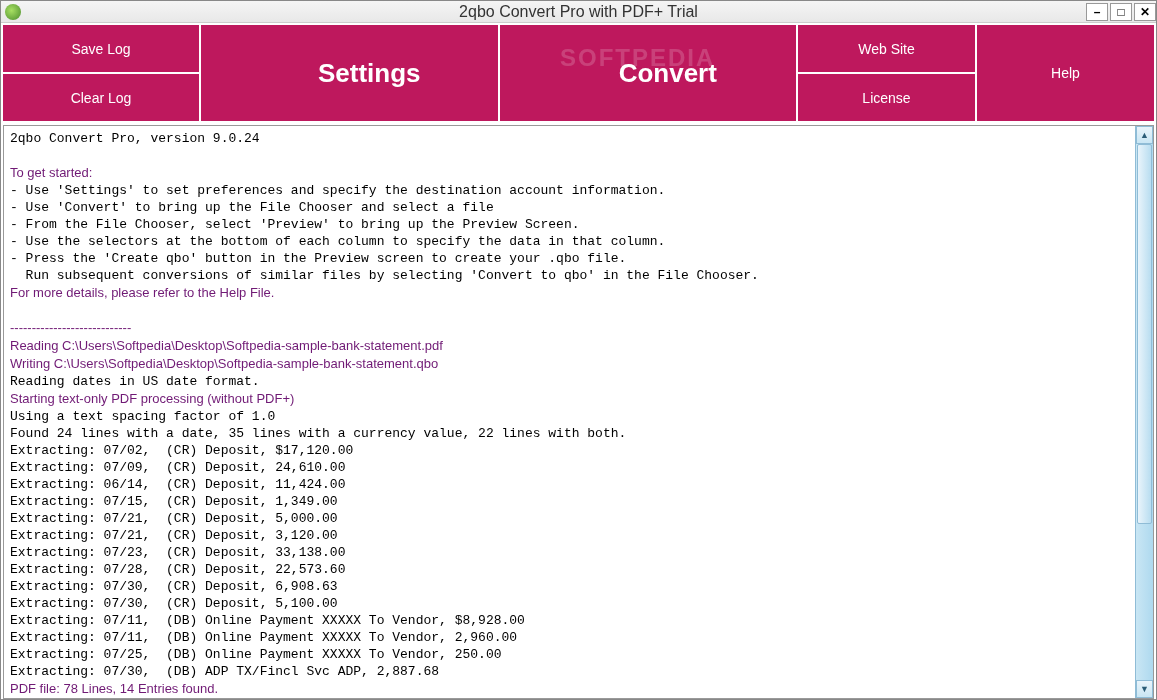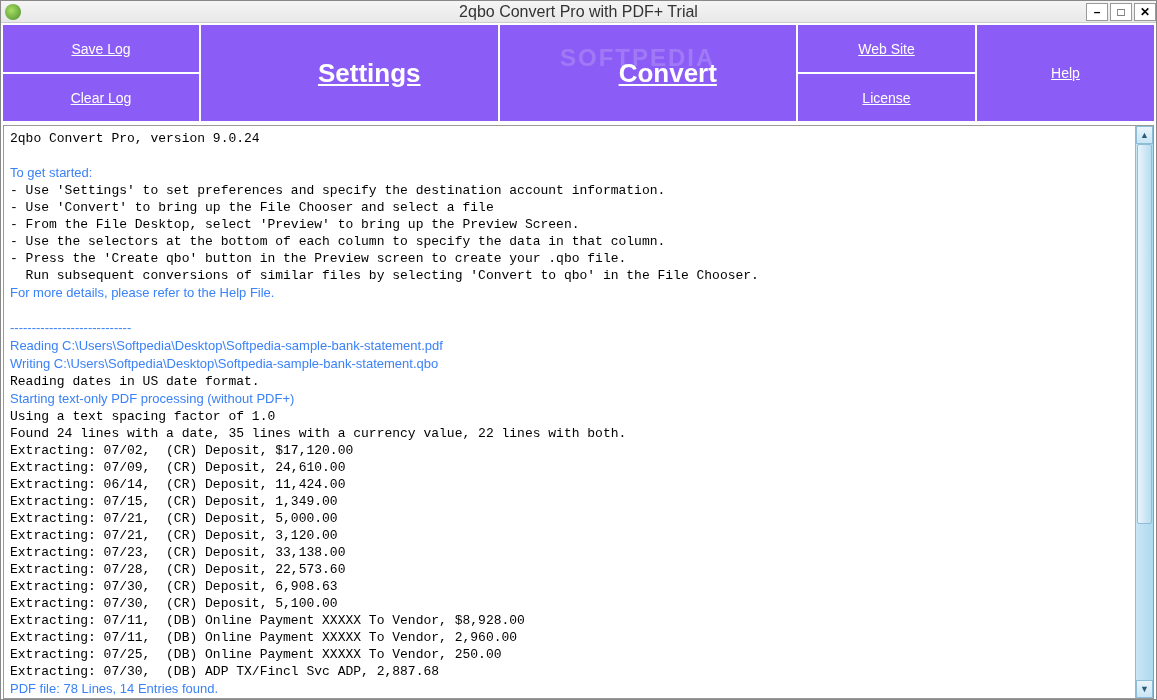--- a/index.html
+++ b/index.html
@@ -62,29 +62,28 @@
     flex-direction: column;
     gap: 2px;
   }
   .toolbar-col .btn {
     flex: 1;
   }
   .col-small { width: 196px; }
   .col-large { flex: 1; }
   .col-right { width: 177px; }
   .btn {
-    background: #8b5cf6;
+    background: #be185d;
     color: #fff;
     display: flex;
     align-items: center;
     justify-content: center;
     cursor: pointer;
     font-size: 14px;
     border: none;
-    text-decoration: underline;
   }
   .btn-big {
     font-size: 26px;
     font-weight: bold;
     padding-left: 40px;
   }
   .log-wrap {
     position: relative;
     height: calc(700px - 22px - 100px - 4px);
     margin: 2px;
@@ -94,21 +93,21 @@
   .log-area {
     flex: 1;
     padding: 4px 6px;
     font-family: "Courier New", monospace;
     font-size: 13px;
     line-height: 17px;
     white-space: pre;
     overflow: hidden;
     color: #000;
   }
-  .log-area .blue { color: #3b82f6; font-family: Arial, sans-serif; }
+  .log-area .blue { color: #701a75; font-family: Arial, sans-serif; }
   .scrollbar {
     width: 18px;
     background: linear-gradient(to right, #c9e6f4, #aed9ef);
     border-left: 1px solid #8fbcd6;
     position: relative;
   }
   .scroll-up, .scroll-down {
     height: 18px;
     background: linear-gradient(to bottom, #e9f4fb, #c9e6f4);
     border: 1px solid #8fbcd6;
@@ -178,21 +177,21 @@
     <div class="btn">Help</div>
   </div>
 </div>
 
 <div class="log-wrap">
   <div class="log-area"><span>2qbo Convert Pro, version 9.0.24</span>
 
 <span class="blue">To get started:</span>
 <span>- Use 'Settings' to set preferences and specify the destination account information.</span>
 <span>- Use 'Convert' to bring up the File Chooser and select a file</span>
-<span>- From the File Desktop, select 'Preview' to bring up the Preview Screen.</span>
+<span>- From the File Chooser, select 'Preview' to bring up the Preview Screen.</span>
 <span>- Use the selectors at the bottom of each column to specify the data in that column.</span>
 <span>- Press the 'Create qbo' button in the Preview screen to create your .qbo file.</span>
 <span>  Run subsequent conversions of similar files by selecting 'Convert to qbo' in the File Chooser.</span>
 <span class="blue">For more details, please refer to the Help File.</span>
 
 <span class="blue">----------------------------</span>
 <span class="blue">Reading C:\Users\Softpedia\Desktop\Softpedia-sample-bank-statement.pdf</span>
 <span class="blue">Writing C:\Users\Softpedia\Desktop\Softpedia-sample-bank-statement.qbo</span>
 <span>Reading dates in US date format.</span>
 <span class="blue">Starting text-only PDF processing (without PDF+)</span>

